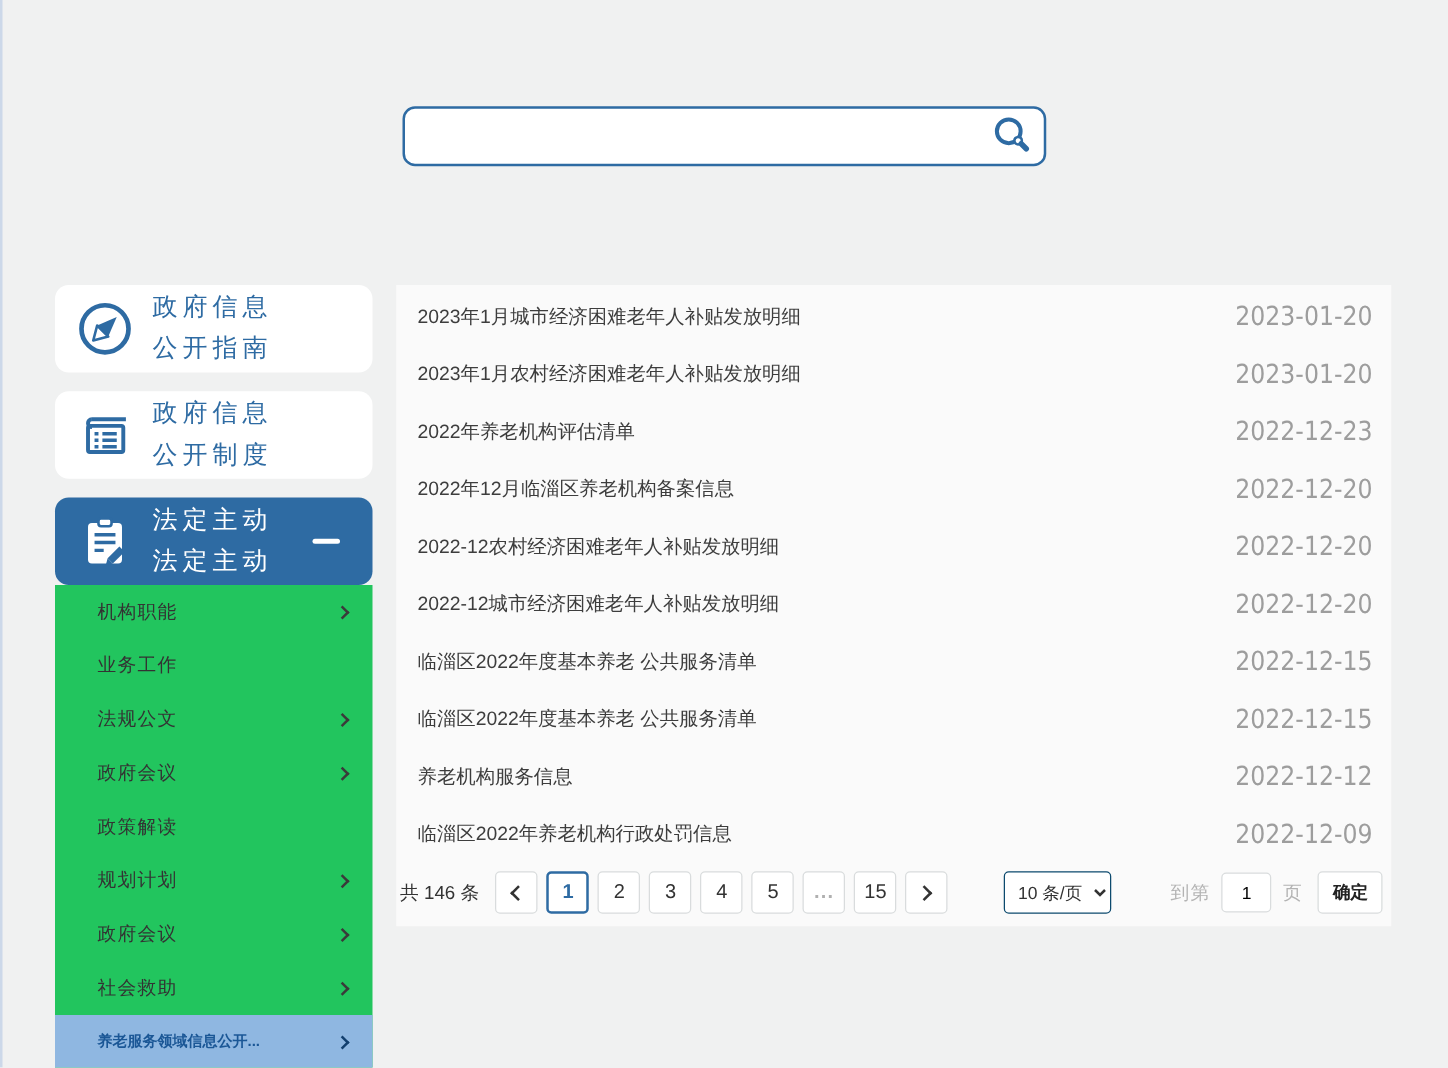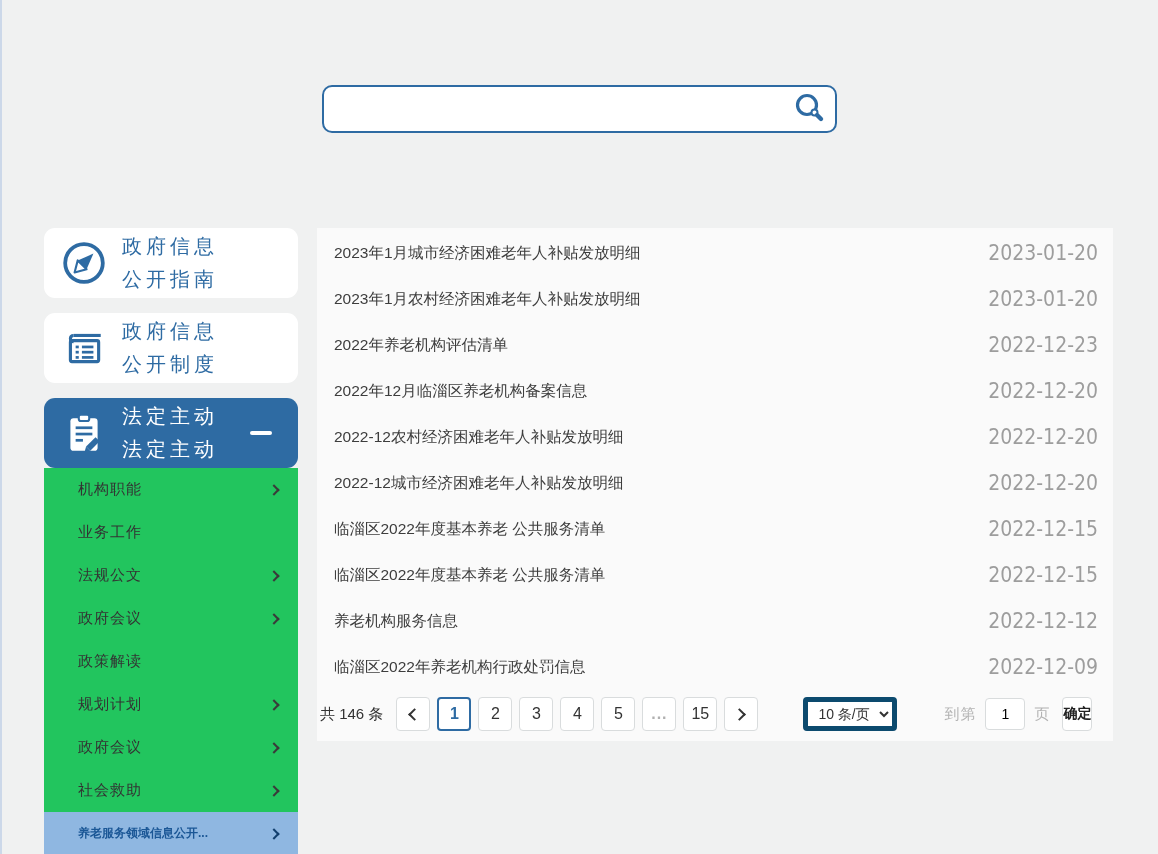--- a/index.html
+++ b/index.html
@@ -67,31 +67,31 @@
     margin-right:7px; display:flex; align-items:center; justify-content:center;
     font-size:16px; color:#333; cursor:pointer; font-family:inherit;
   }
   .pbtn.active { border:2px solid #2e6ba3; color:#2e6ba3; font-weight:bold; }
   .pbtn.ellipsis { color:#b0b0b0; font-weight:bold; letter-spacing:1px; }
   .achev { width:9px; height:9px; flex:none; }
   .achev.left  { border-left:2px solid #333; border-bottom:2px solid #333; transform:rotate(45deg); margin-left:3px; }
   .achev.right { border-right:2px solid #333; border-top:2px solid #333; transform:rotate(45deg); margin-right:3px; }
   .size-select {
     height:34px; margin-left:38px; padding:0 6px; min-width:78px;
-    border:5px solid #0c4a6e; border-radius:4px; background:#fff;
+    border:1px solid #0c4a6e; border-radius:4px; background:#fff;
     font-size:14px; font-family:inherit; color:#333; cursor:pointer;
   }
   .goto-label, .goto-unit { color:#b3b3b3; font-size:15px; letter-spacing:1px; }
   .goto-label { margin-left:47px; }
   .goto-input {
     width:40px; height:32px; margin:0 9px; text-align:center;
     border:1px solid #d9dcdd; border-radius:4px; background:#fff; font-size:14px; font-family:inherit;
   }
   .confirm-btn {
-    height:34px; margin-left:12px; padding:0 0;
+    height:34px; margin-left:12px; padding:0 11px;
     border:1px solid #d9dcdd; border-radius:4px; background:#fff;
     font-size:14px; font-weight:bold; color:#222; cursor:pointer; font-family:inherit;
   }
 </style>
 </head>
 <body>
 
 <div class="edge-strip"></div>
 
 <div class="search-wrap">

